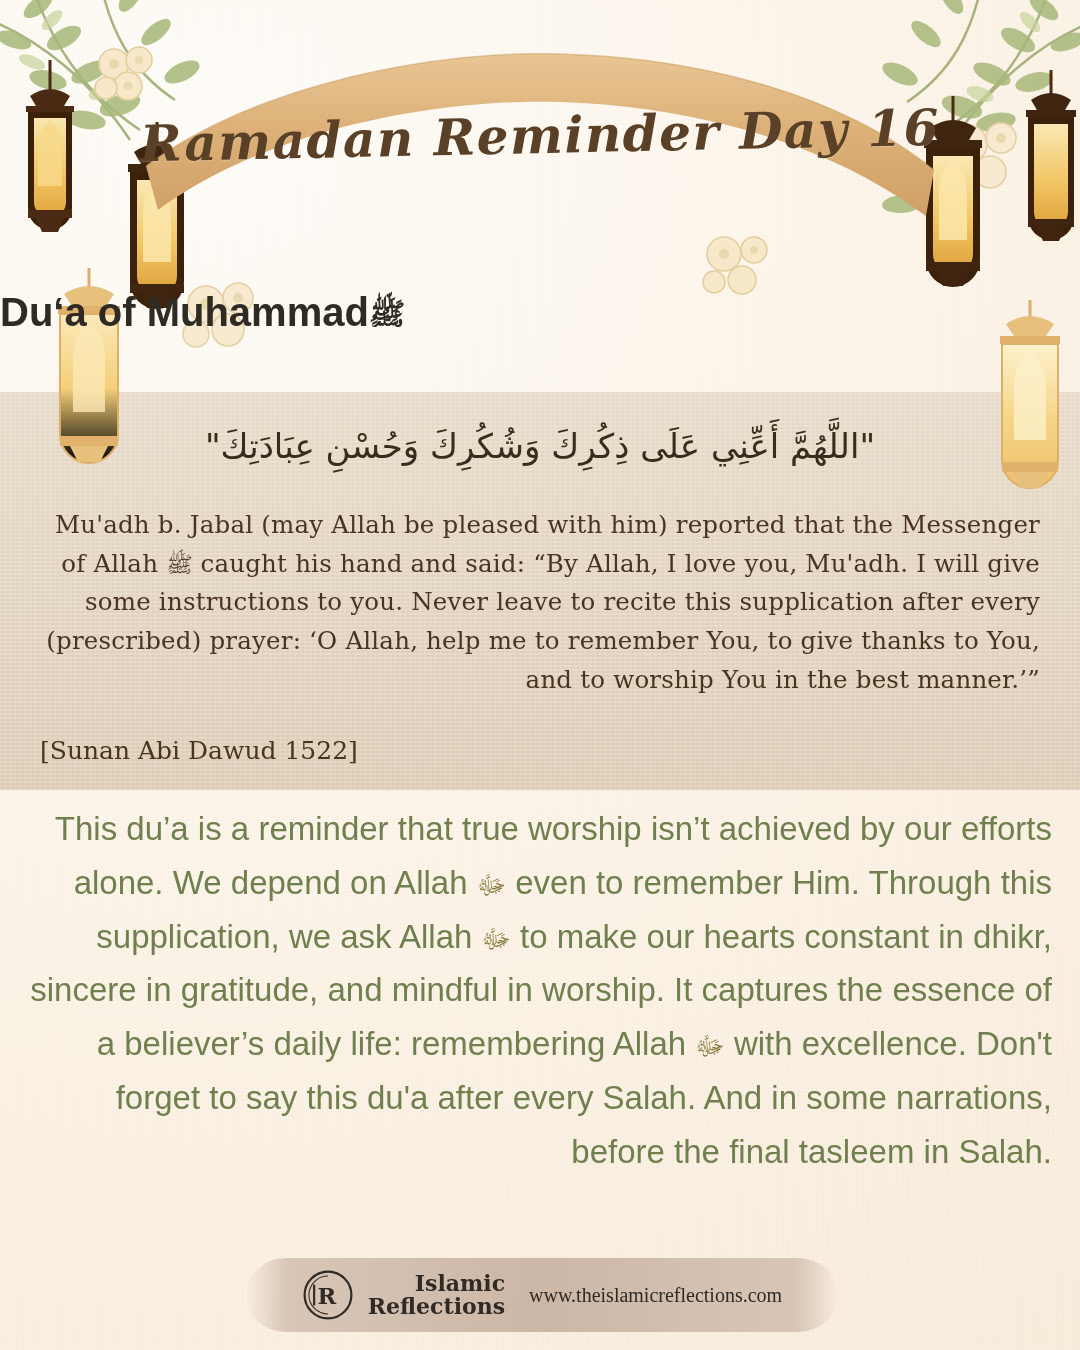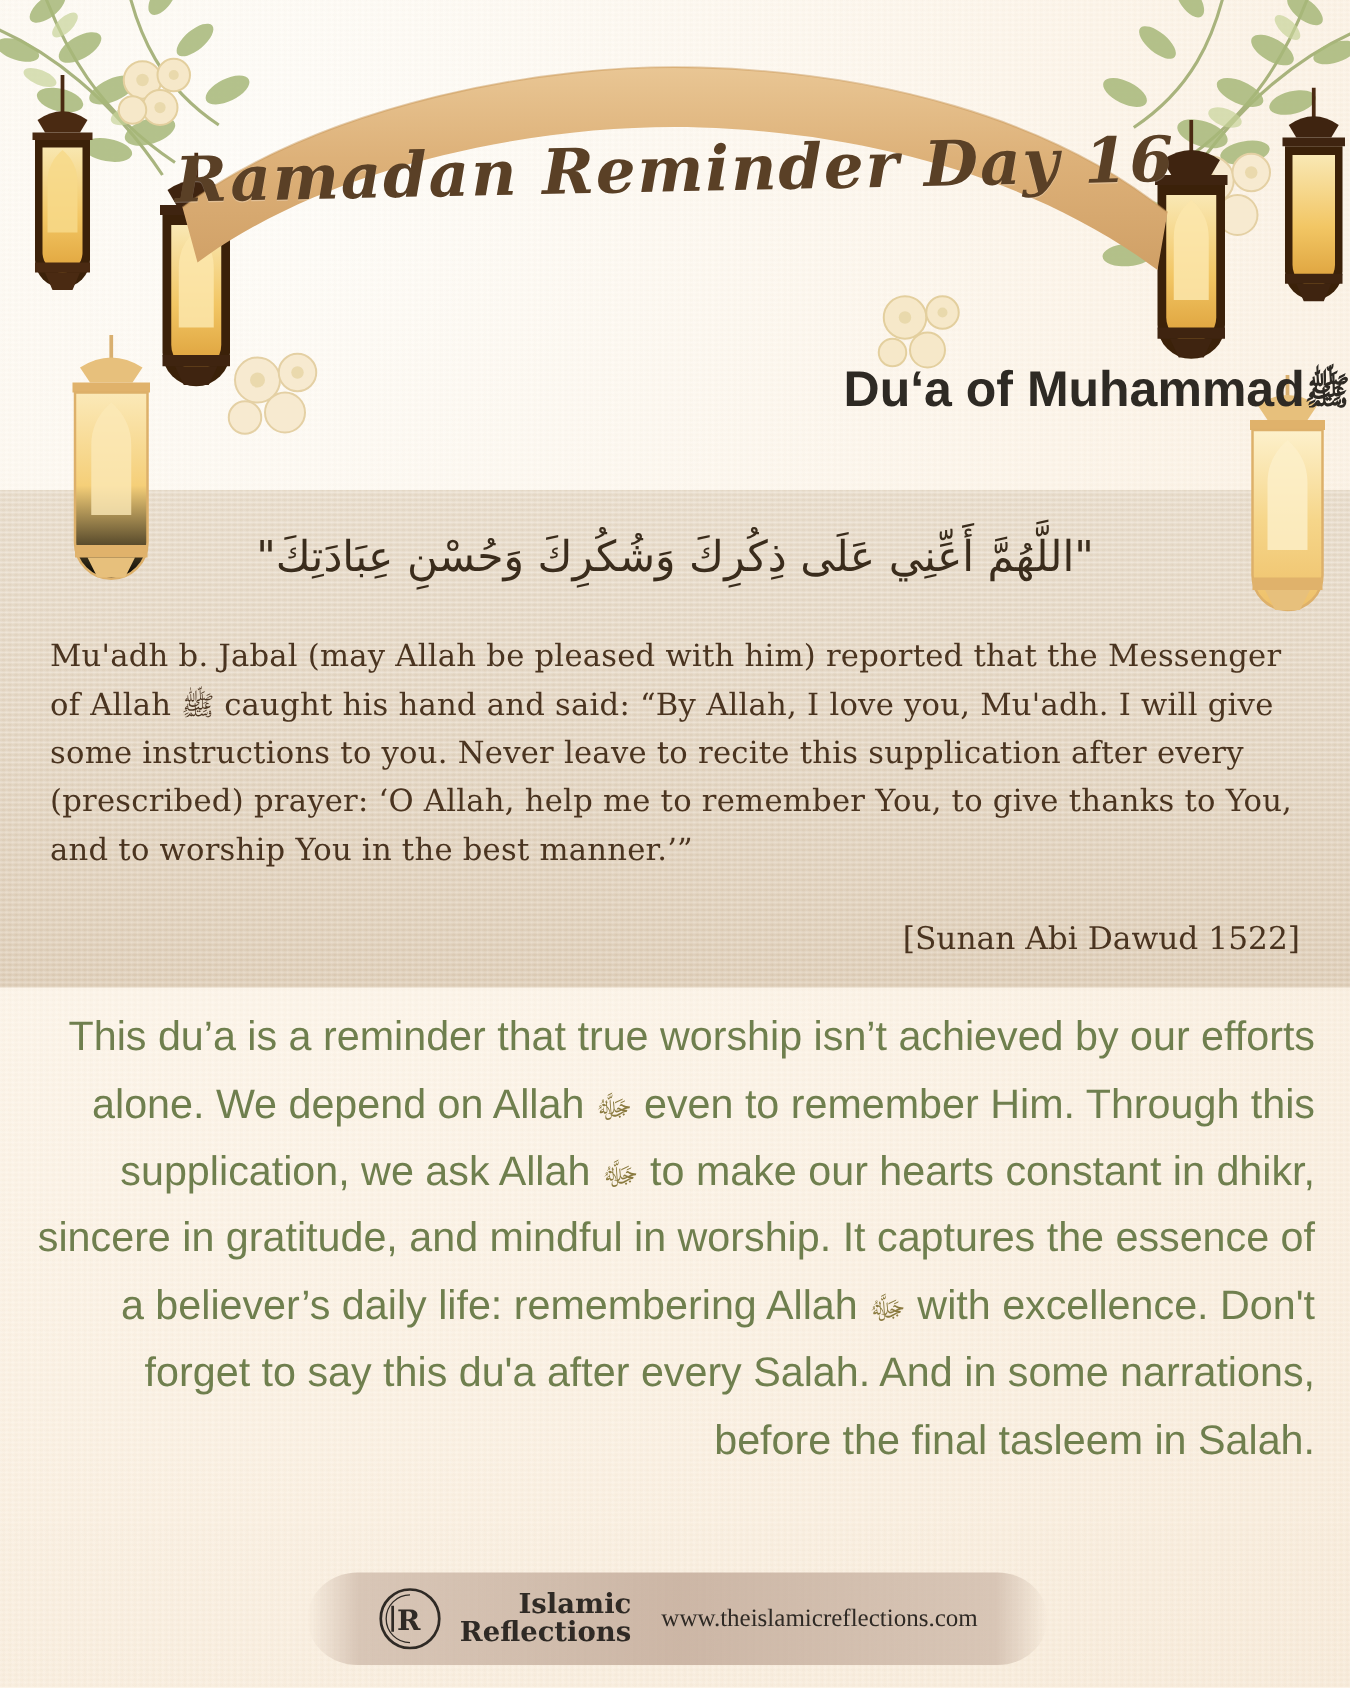--- a/index.html
+++ b/index.html
@@ -81,21 +81,21 @@
     text-shadow: 0 1px 0 rgba(255,255,255,0.25);
     white-space: nowrap;
   }
 
   
   .title {
     position: absolute;
     left: 0;
     top: 290px;
     width: 1080px;
-    text-align: right;
+    text-align: left;
     font-family: "Liberation Sans", sans-serif;
     font-size: 40px;
     font-weight: bold;
     color: #2e2a24;
   }
   .title .sw {
     font-size: 30px;
     color: #2e2a24;
     vertical-align: 2px;
   }
@@ -113,37 +113,37 @@
     line-height: 1.7;
     color: #3a2c1c;
   }
 
   
   .hadith {
     position: absolute;
     left: 40px;
     top: 506px;
     width: 1000px;
-    text-align: left;
+    text-align: right;
     font-family: "DejaVu Serif", serif;
     font-size: 24.5px;
     line-height: 1.58;
     color: #4a3420;
     letter-spacing: .2px;
   }
   .hadith .sw-inline {
     font-family: "DejaVu Sans", sans-serif;
     font-size: 22px;
   }
   .hadith-ref {
     position: absolute;
     left: 40px;
     top: 736px;
     width: 1000px;
-    text-align: right;
+    text-align: left;
     font-family: "DejaVu Serif", serif;
     font-size: 25px;
     color: #4a3420;
   }
 
   
   .reflection {
     position: absolute;
     left: 28px;
     top: 802px;

